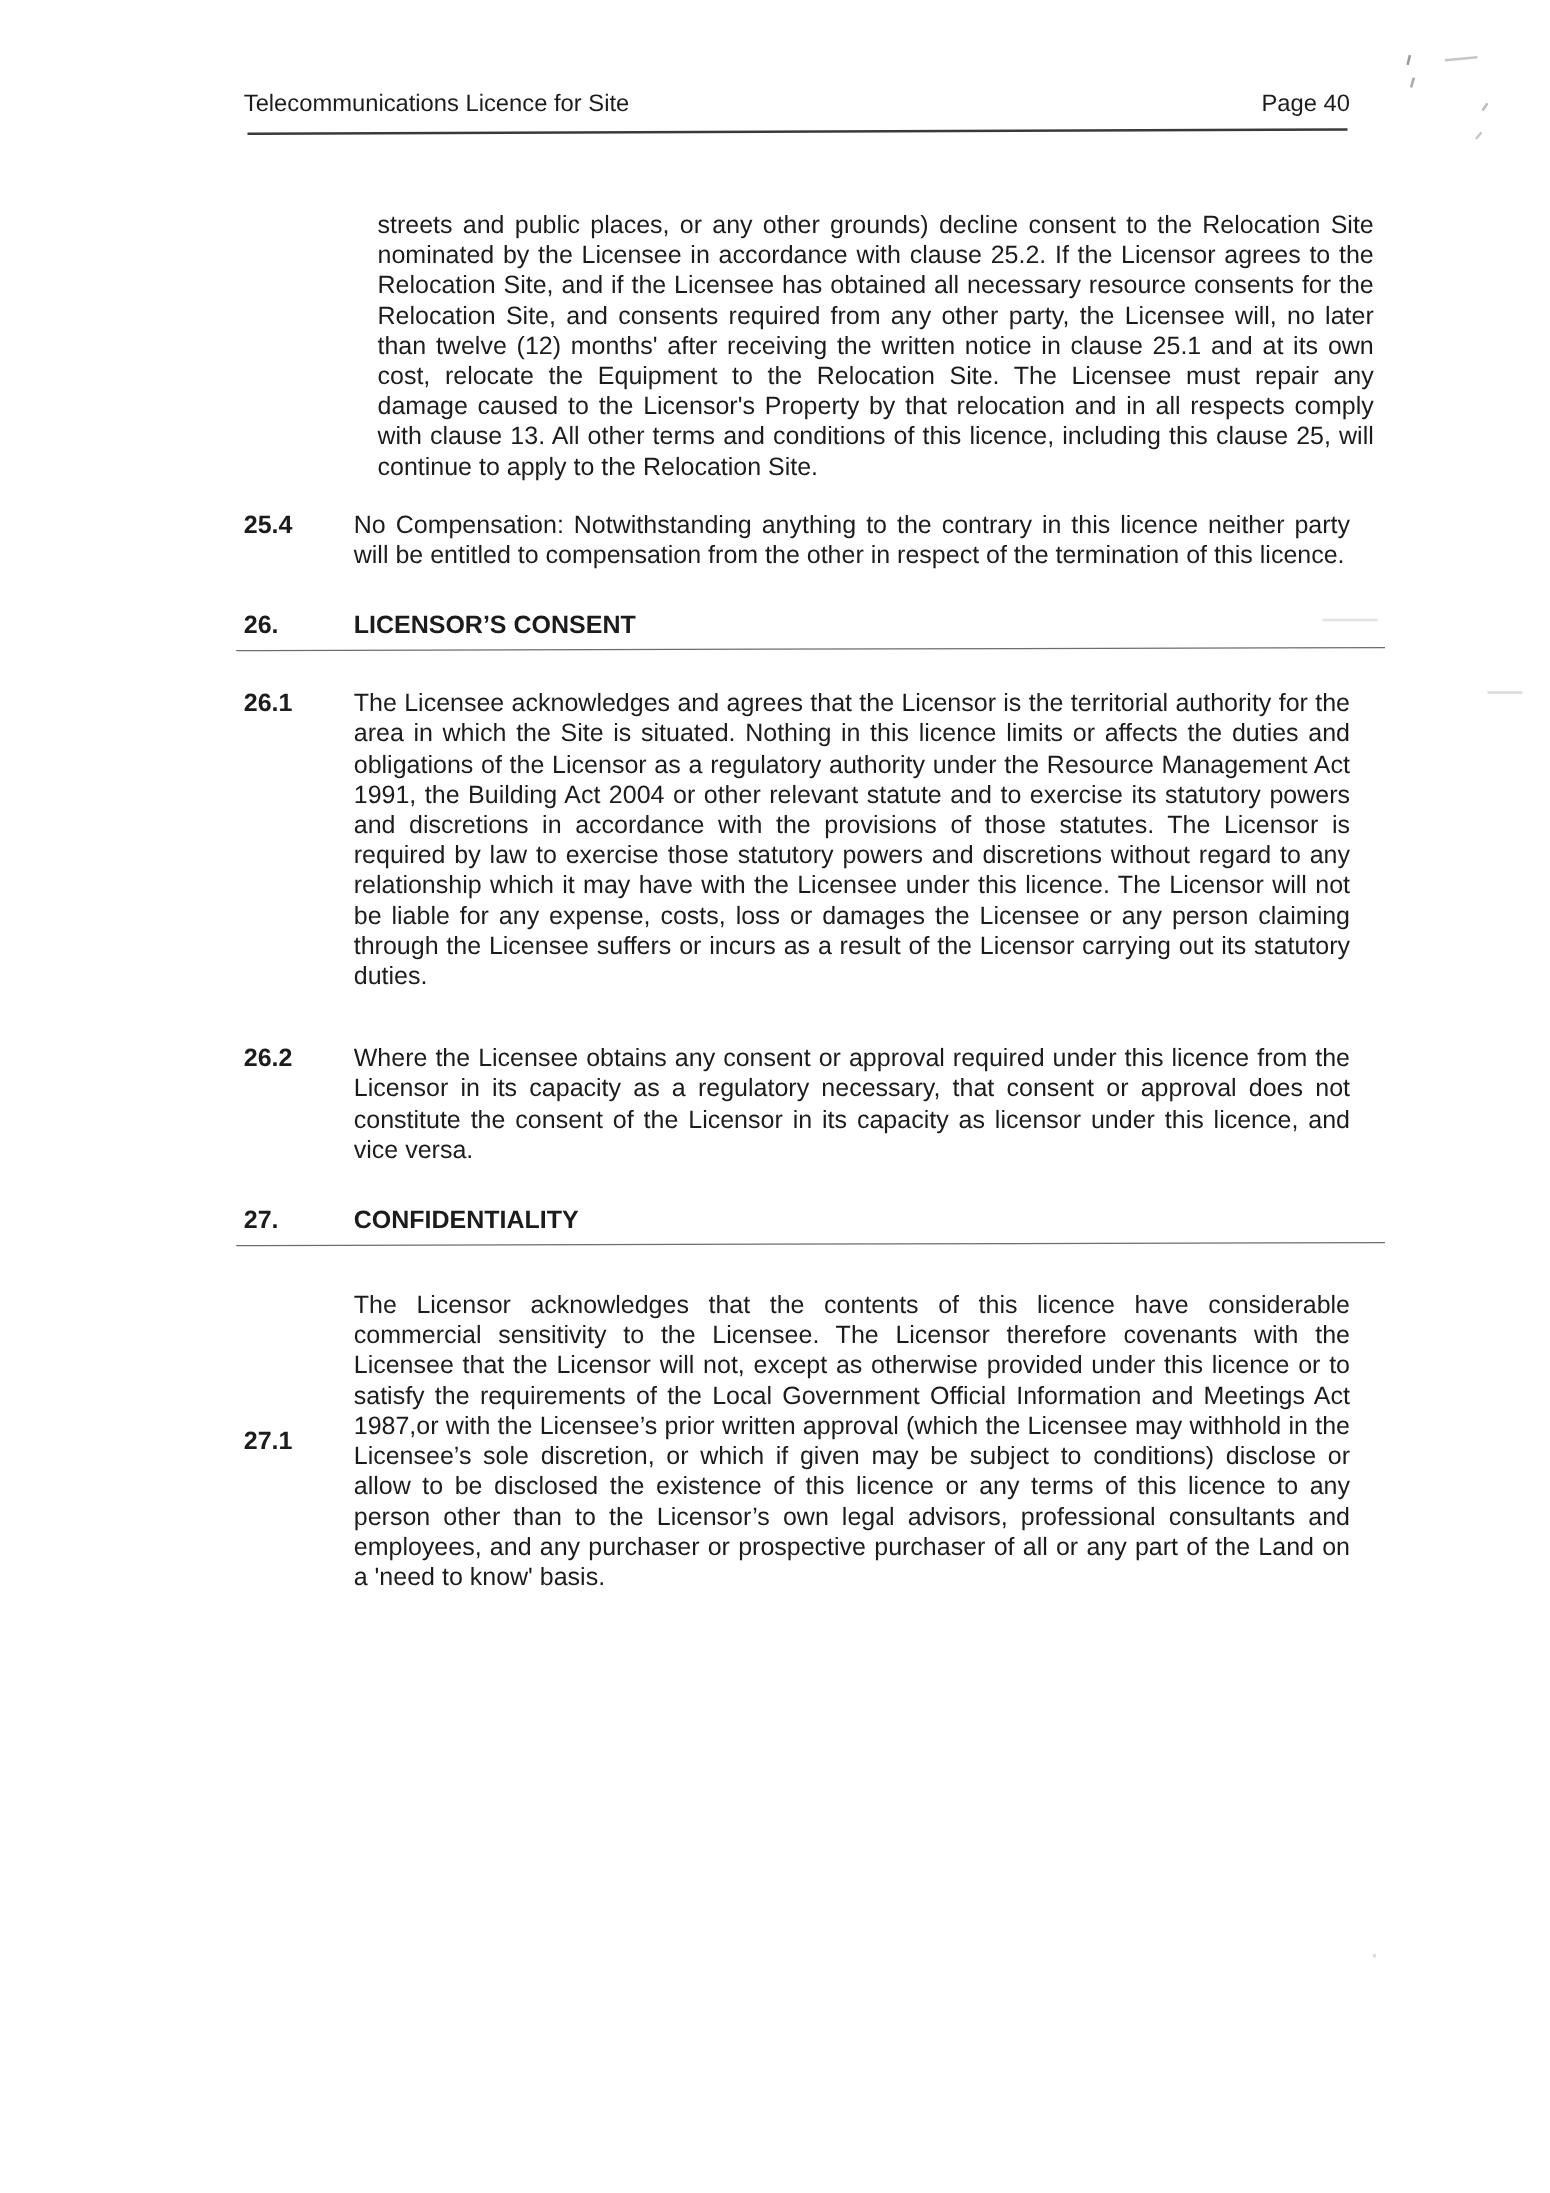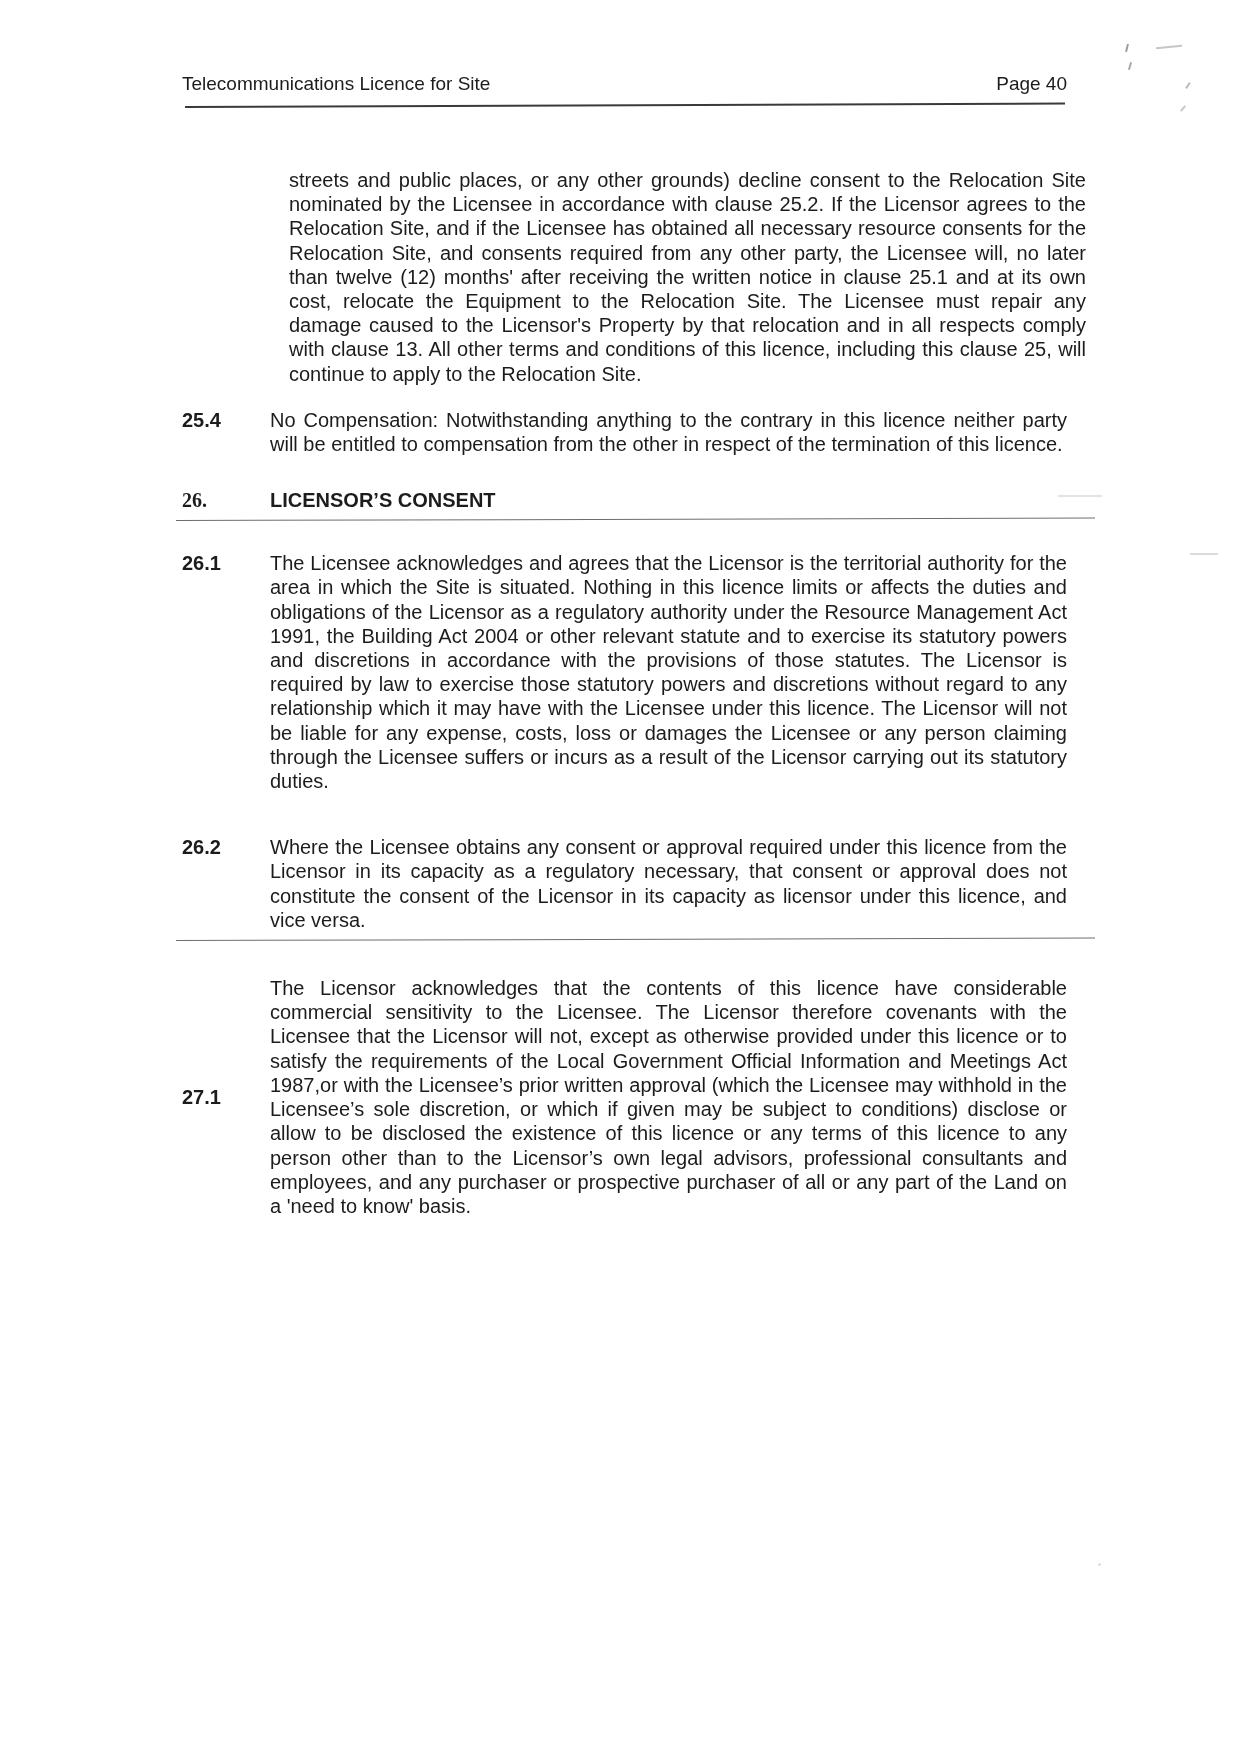--- a/index.html
+++ b/index.html
@@ -8,21 +8,21 @@
     width: 1240px;
     height: 1754px;
     margin: 0 auto;
     background: #ffffff;
     font-family: "Liberation Sans", "DejaVu Sans", sans-serif;
     color: #1c1c1c;
     overflow: hidden;
   }
   .content {
     position: absolute;
-    left: 182px;
+    left: 195px;
     top: 0;
     width: 885px;
   }
   
   .doc-header {
     display: flex;
     justify-content: space-between;
     align-items: baseline;
     margin-top: 72px;
     font-size: 19px;
@@ -60,21 +60,21 @@
     flex: 0 0 797px;
     text-align: justify;
   }
   .clause-text .lead { font-weight: normal; }
   .heading-row {
     display: flex;
     font-size: 20px;
     line-height: 24px;
     font-weight: bold;
   }
-  .heading-row .clause-num { width: 88px; flex: 0 0 88px; font-family: Liberation Serif, serif; }
+  .heading-row .clause-num { width: 88px; flex: 0 0 88px; }
   .mt-p1   { margin-top: 60px; gap: 19px; }
   .mt-254  { margin-top: 22px; }
   .mt-h26  { margin-top: 32px; }
   .mt-261  { margin-top: 30px; }
   .mt-262  { margin-top: 42px; }
   .mt-h27  { margin-top: 32px; }
   .mt-271  { margin-top: 35px; align-items: center; }
   
   .artifact { position: absolute; pointer-events: none; }
   .pen-1 { left: 1126px; top: 44px;  width: 2px;  height: 8px; background: #9a9a9a; transform: rotate(14deg); }
@@ -121,20 +121,24 @@
     <div class="clause-row mt-261">
       <div class="clause-num">26.1</div>
       <div class="clause-text">The Licensee acknowledges and agrees that the Licensor is the territorial authority for the area in which the Site is situated.  Nothing in this licence limits or affects the duties and obligations of the Licensor as a regulatory authority under the Resource Management Act 1991, the Building Act 2004 or other relevant statute and to exercise its statutory powers and discretions in accordance with the provisions of those statutes.  The Licensor is required by law to exercise those statutory powers and discretions without regard to any relationship which it may have with the Licensee under this licence.  The Licensor will not be liable for any expense, costs, loss or damages the Licensee or any person claiming through the Licensee suffers or incurs as a result of the Licensor carrying out its statutory duties.</div>
     </div>
 
     <div class="clause-row mt-262">
       <div class="clause-num">26.2</div>
       <div class="clause-text">Where the Licensee obtains any consent or approval required under this licence from the Licensor in its capacity as a regulatory necessary, that consent or approval does not constitute the consent of the Licensor in its capacity as licensor under this licence, and vice versa.</div>
     </div>
 
+    <div class="heading-row mt-h27">
+      <div class="clause-num">27.</div>
+      <div>CONFIDENTIALITY</div>
+    </div>
     <hr class="section-rule">
 
     <div class="clause-row mt-271">
       <div class="clause-num">27.1</div>
       <div class="clause-text">The Licensor acknowledges that the contents of this licence have considerable commercial sensitivity to the Licensee.  The Licensor therefore covenants with the Licensee that the Licensor will not, except as otherwise provided under this licence or to satisfy the requirements of the Local Government Official Information and Meetings Act 1987,or with the Licensee’s prior written approval (which the Licensee may withhold in the Licensee’s  sole discretion, or which if given may be subject to conditions) disclose or allow to be disclosed the existence of this licence or any terms of this licence to any person other than to the Licensor’s own legal advisors, professional consultants and employees, and any purchaser or prospective purchaser of all or any part of the Land on a 'need to know' basis.</div>
     </div>
 
   </div>
 
   <div class="artifact pen-1"></div>

